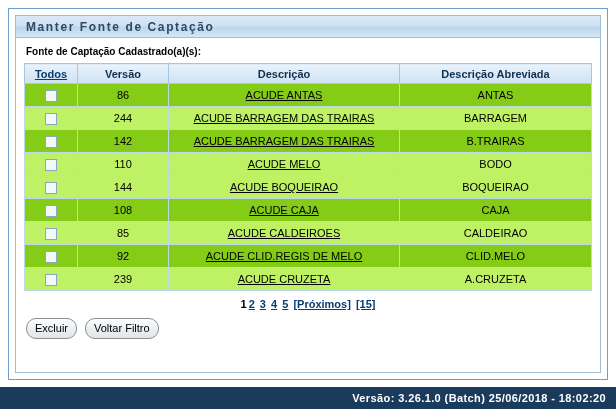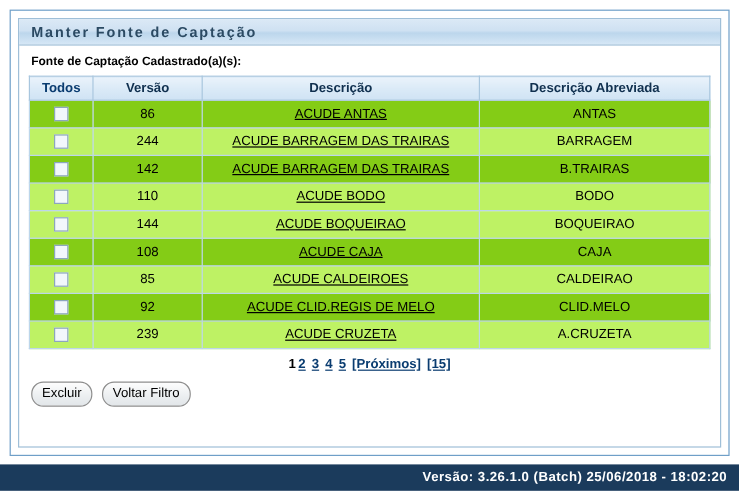--- a/index.html
+++ b/index.html
@@ -98,20 +98,21 @@
     font-size: 11px;
     text-align: center;
     padding: 0;
     background: #84cc16;
   }
   tr.alt td {
     background: #bef264;
   }
   .todos-link {
     color: #0a3c70;
+    text-decoration: underline;
     cursor: pointer;
     text-align: center;
   }
   .cell-link {
     color: #000000;
     text-decoration: underline;
     cursor: pointer;
     font-size: 11px;
   }
   .chk {
@@ -228,21 +229,21 @@
             </tr>
             <tr>
               <td><span class="chk"></span></td>
               <td>142</td>
               <td><span class="cell-link">ACUDE BARRAGEM DAS TRAIRAS</span></td>
               <td>B.TRAIRAS</td>
             </tr>
             <tr class="alt">
               <td><span class="chk"></span></td>
               <td>110</td>
-              <td><span class="cell-link">ACUDE BODO</span></td>
+              <td><span class="cell-link">ACUDE MELO</span></td>
               <td>BODO</td>
             </tr>
             <tr class="alt">
               <td><span class="chk"></span></td>
               <td>144</td>
               <td><span class="cell-link">ACUDE BOQUEIRAO</span></td>
               <td>BOQUEIRAO</td>
             </tr>
             <tr>
               <td><span class="chk"></span></td>

